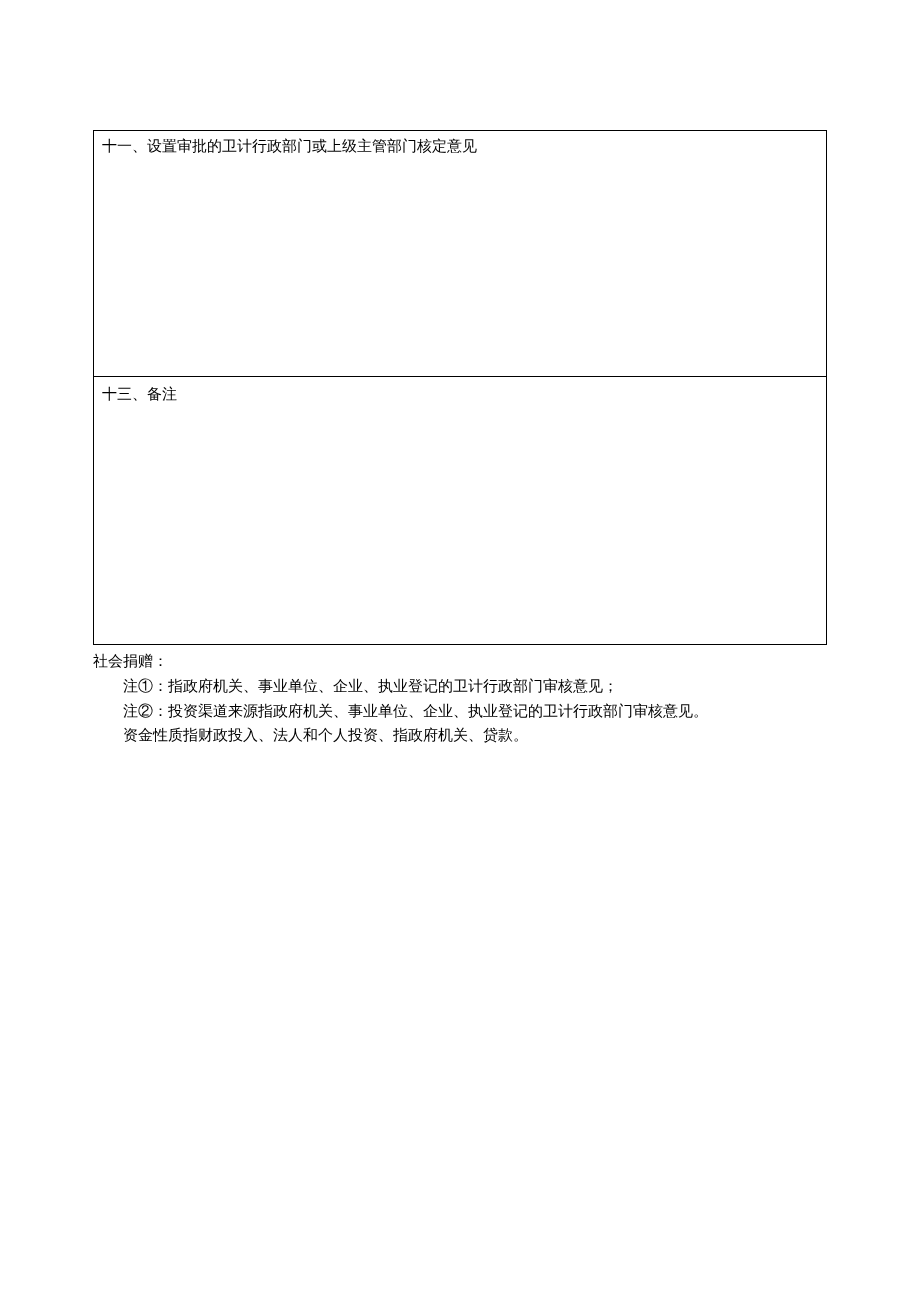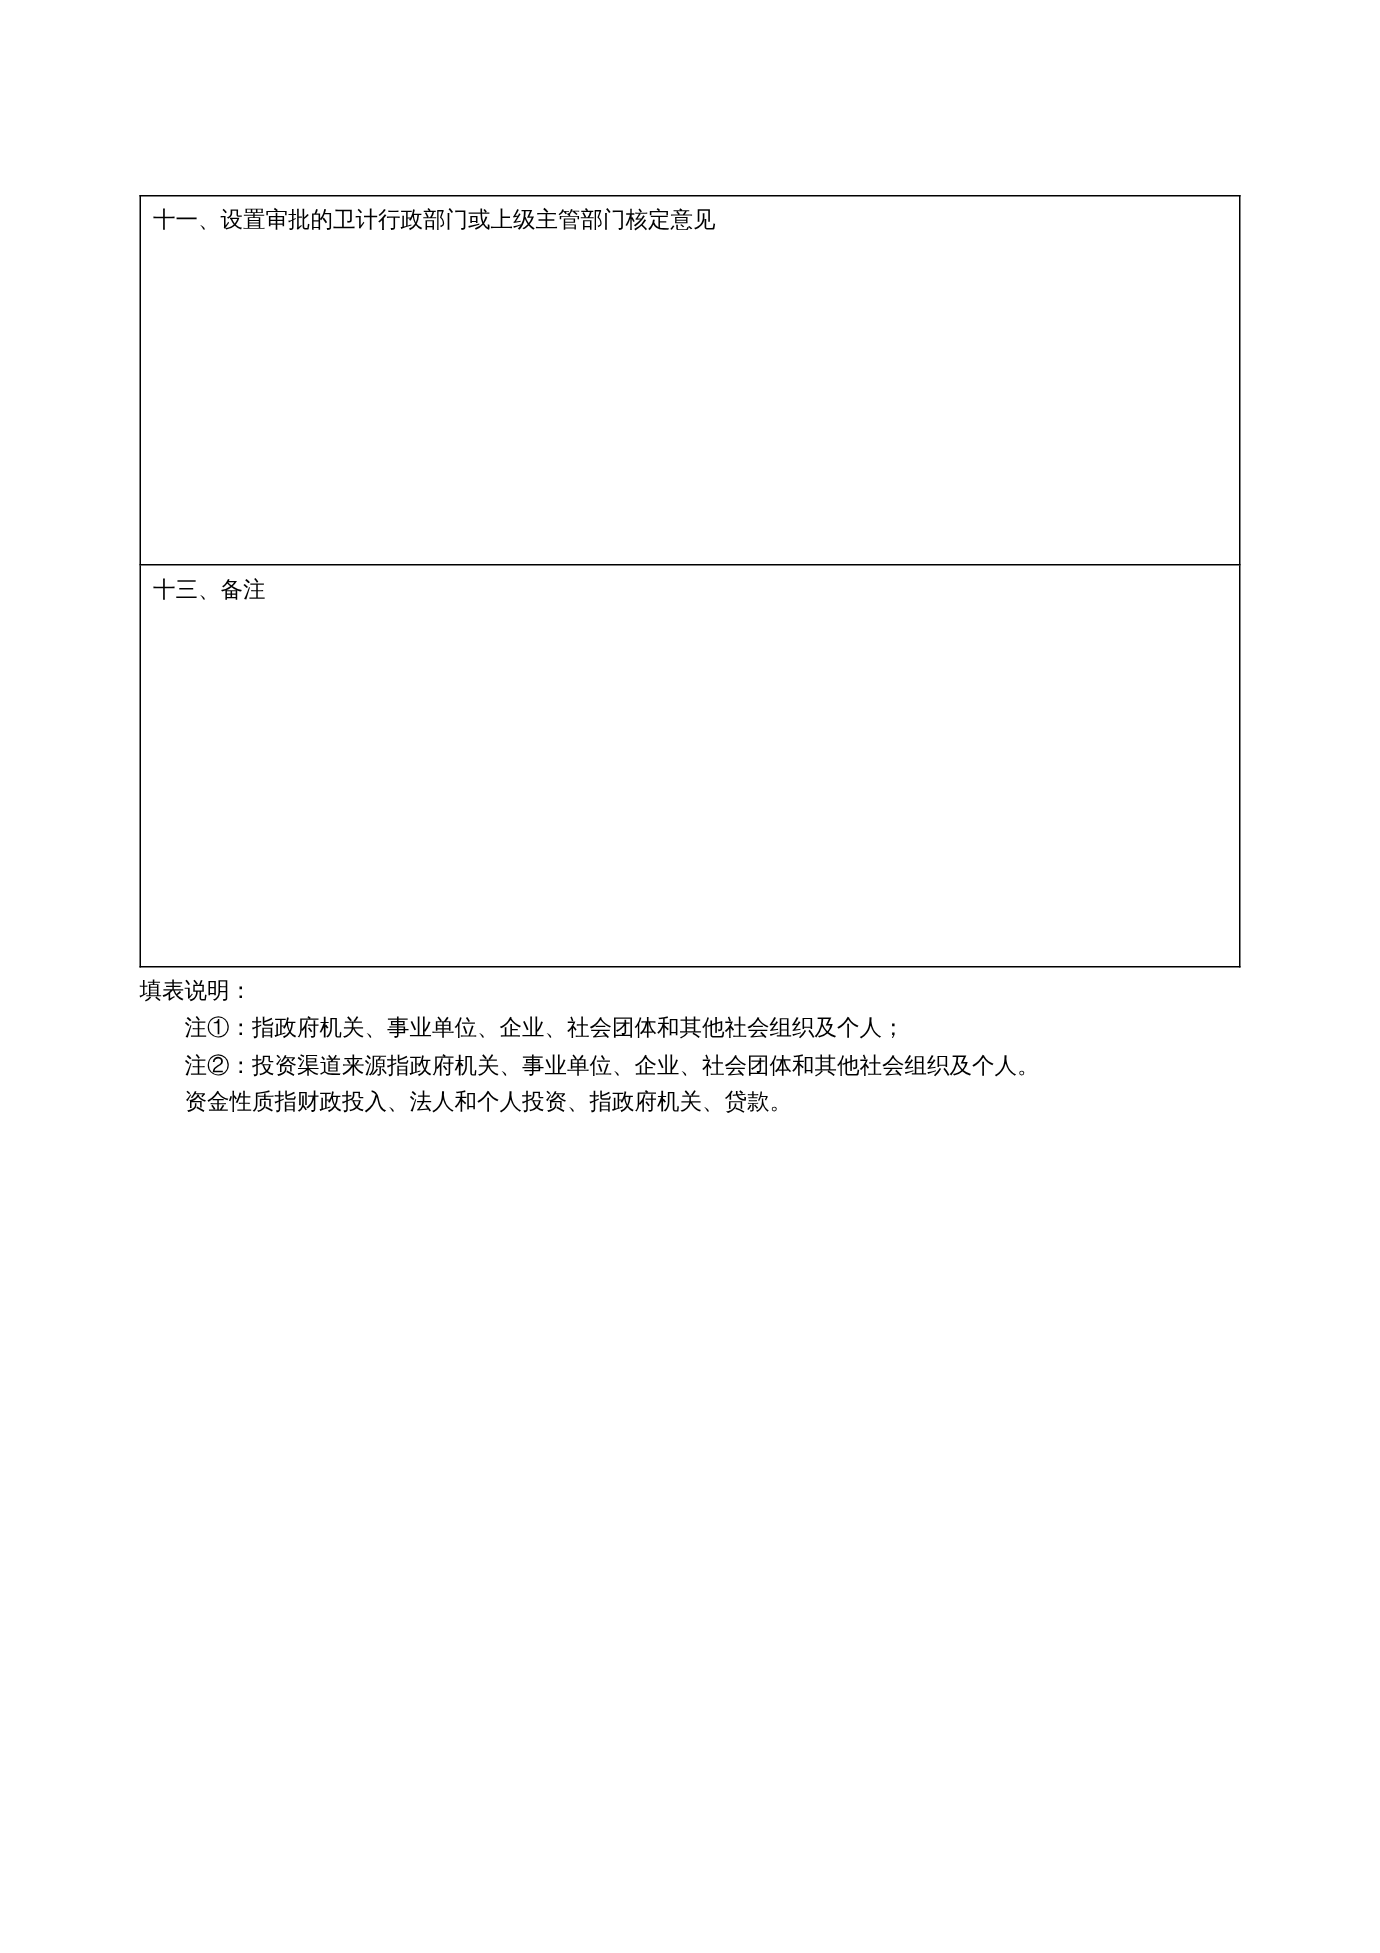--- a/index.html
+++ b/index.html
@@ -57,17 +57,17 @@
   </tr>
   <tr>
     <td class="row-13">
       <span>十三、备注</span>
     </td>
   </tr>
 </tbody>
   </table>
 
 <div class="notes">
-  <div>填表说明：</div>
-  <div class="notes-indent">注①：指政府机关、事业单位、企业、社会团体和其他社会组织及个人；</div>
-  <div class="notes-indent">注②：投资渠道来源指政府机关、事业单位、企业、社会团体和其他社会组织及个人。</div>
+  <div>社会捐赠：</div>
+  <div class="notes-indent">注①：指政府机关、事业单位、企业、执业登记的卫计行政部门审核意见；</div>
+  <div class="notes-indent">注②：投资渠道来源指政府机关、事业单位、企业、执业登记的卫计行政部门审核意见。</div>
   <div class="notes-indent">资金性质指财政投入、法人和个人投资、指政府机关、贷款。</div>
 </div>
 
 </body></html>

